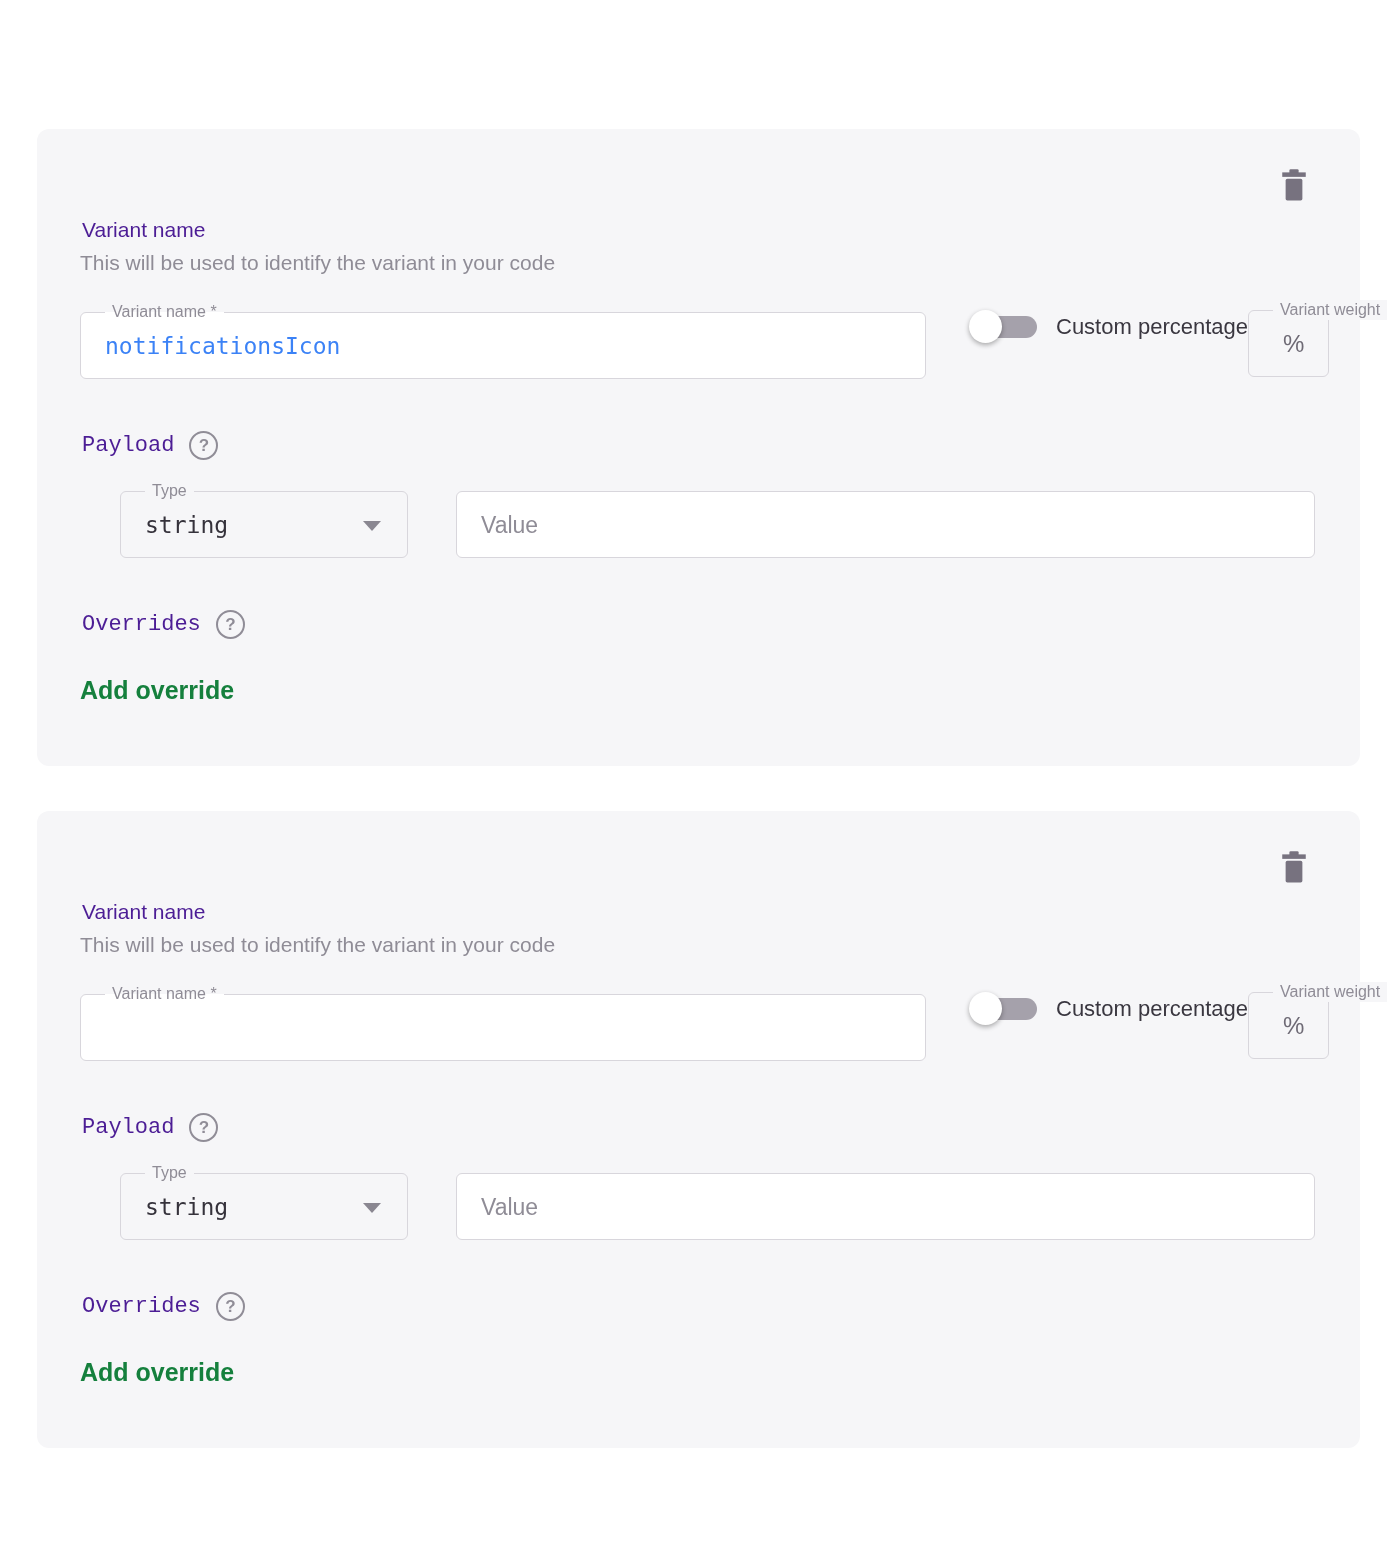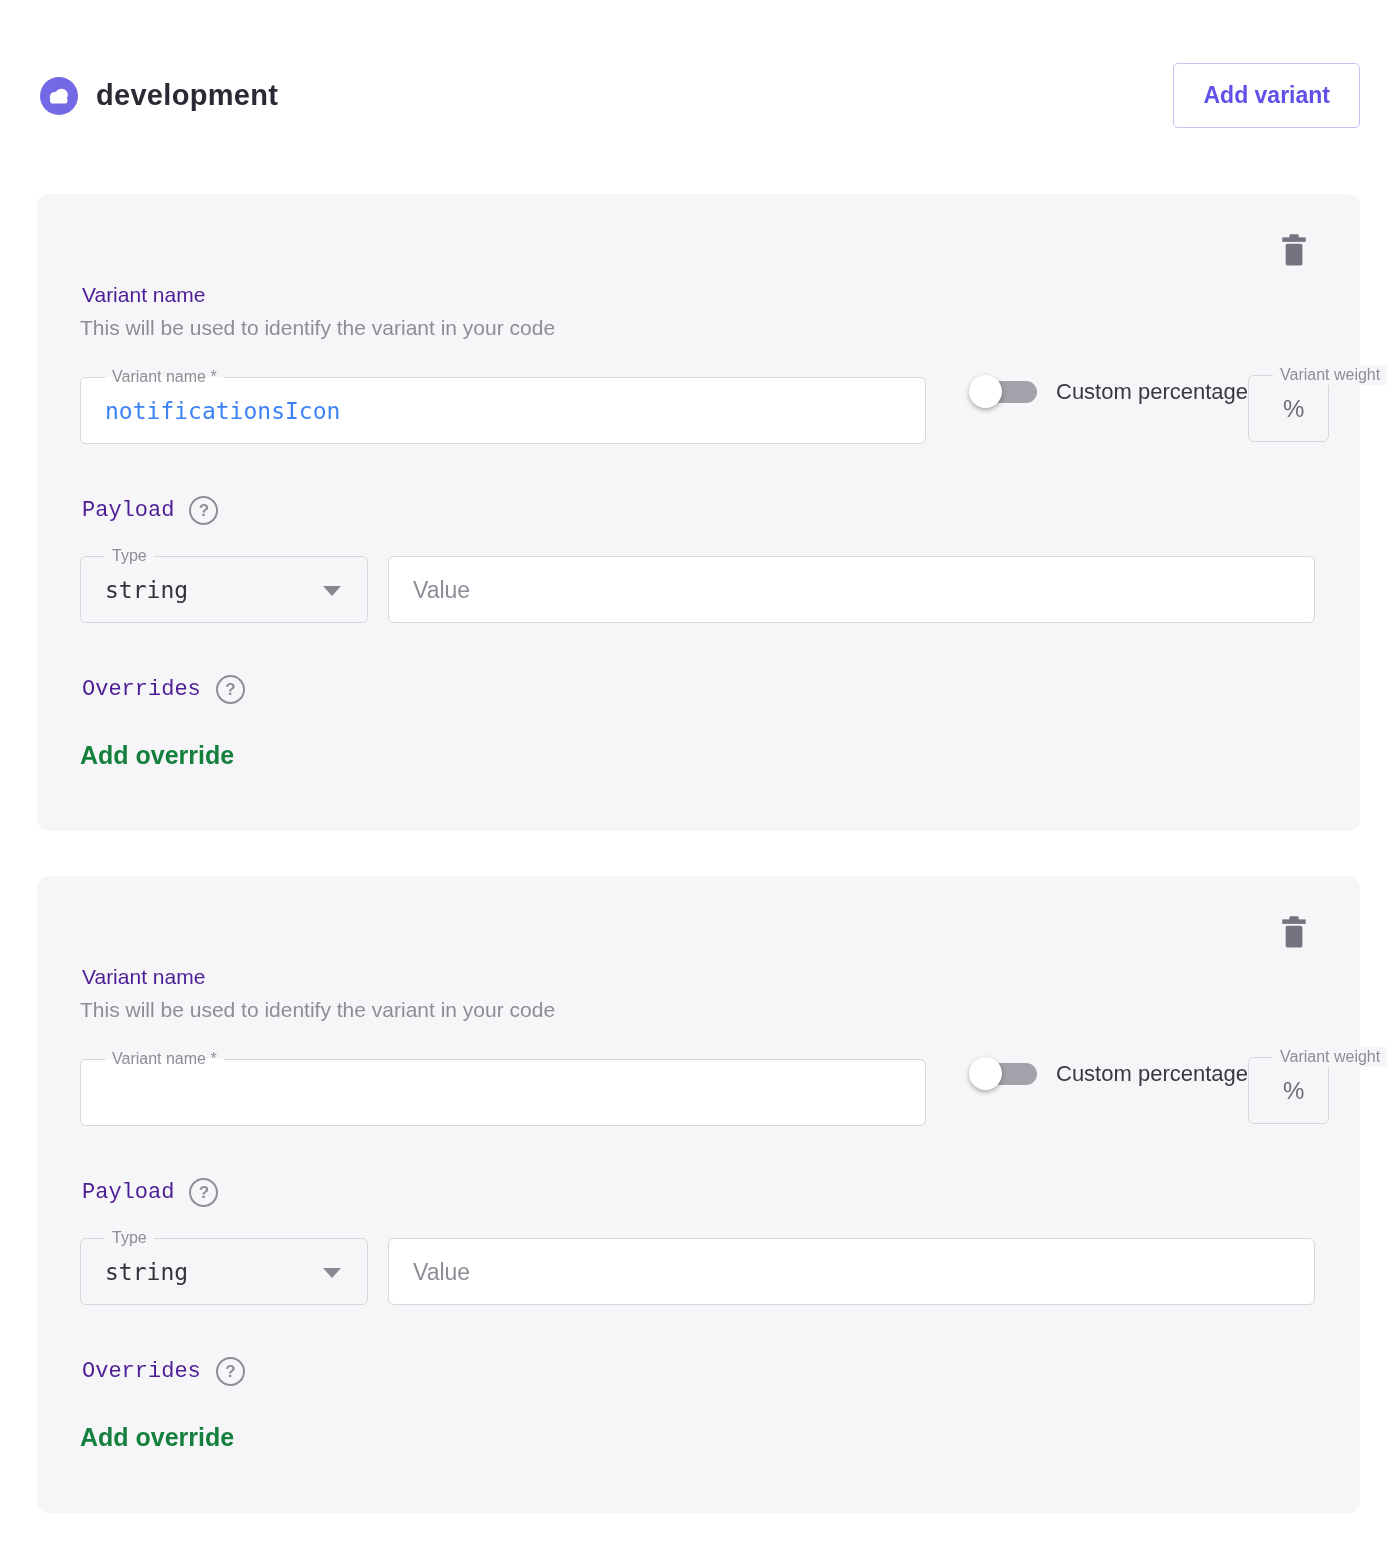--- a/index.html
+++ b/index.html
@@ -149,21 +149,22 @@
     color: #908D97;
     font-size: 17px;
     font-weight: 700;
     display: flex; align-items: center; justify-content: center;
     flex: 0 0 auto;
   }
 
   .payload-row {
     margin-top: 31px;
     display: flex;
-    column-gap: 20px;
+    column-gap: 48px;
+    margin-left: 40px;
   }
   .type-field { width: 288px; flex: 0 0 auto; cursor: pointer; }
   .type-value {
     font-family: "DejaVu Sans Mono", monospace;
     font-size: 23px;
     color: #35323B;
   }
   .chevron {
     position: absolute;
     right: 26px; top: 50%;
@@ -184,33 +185,20 @@
     font-weight: 700;
     color: #15803d;
     cursor: pointer;
   }
 </style>
 </head>
 <body>
 
 <div class="page">
 
-  <div class="header">
-    <div class="header-left">
-      <span class="env-icon">
-        <svg width="24" height="17" viewBox="0 0 24 17">
-          <circle cx="8" cy="10" r="5.2" fill="#ffffff"></circle>
-          <circle cx="14.5" cy="8" r="6.3" fill="#ffffff"></circle>
-          <rect x="3" y="10.2" width="17.5" height="6.3" rx="3.1" fill="#ffffff"></rect>
-        </svg>
-      </span>
-      <h1 class="page-title">development</h1>
-    </div>
-    <button class="add-variant-btn">Add variant</button>
-  </div>
 
   <div class="cards">
 
     <section class="card">
       <div class="trash-row">
         <button class="trash-btn">
           <span>
             <svg width="30" height="34" viewBox="0 0 24 27">
               <rect x="8.3" y="0" width="7.4" height="3.4" rx="1" fill="#77727F"></rect>
               <rect x="2.6" y="2.6" width="18.8" height="3.6" fill="#77727F"></rect>

